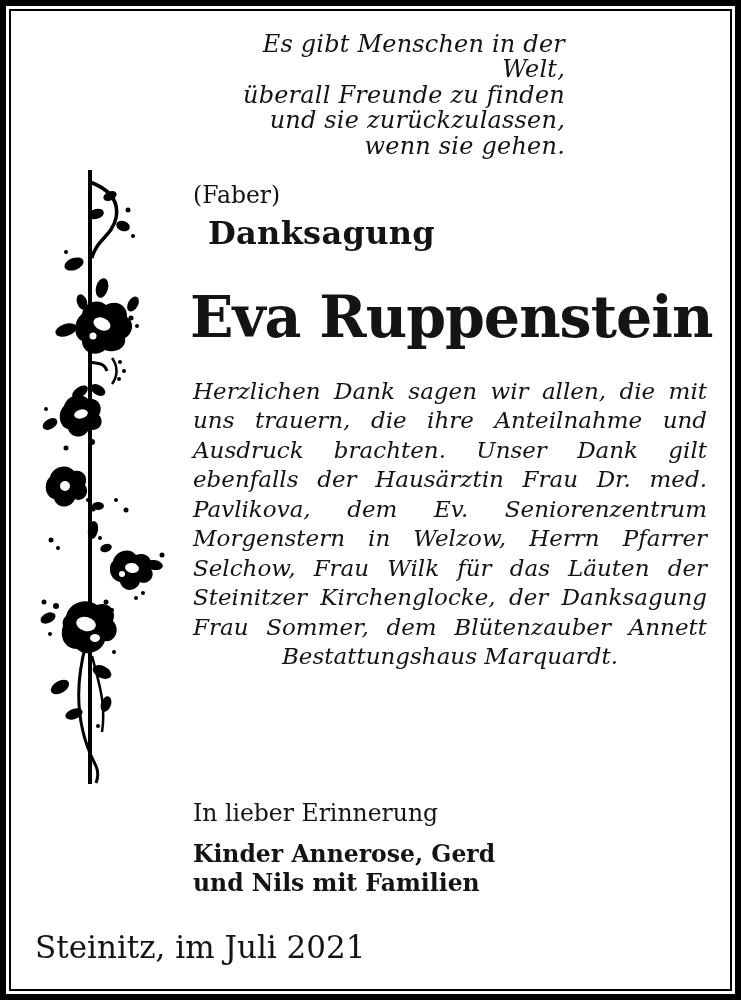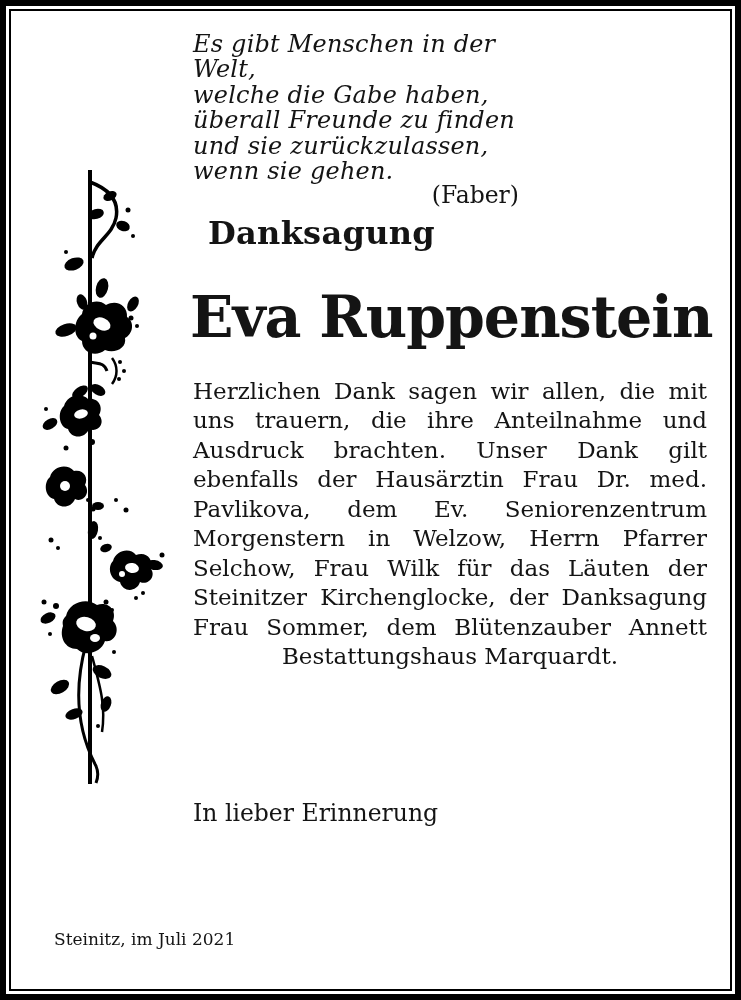--- a/index.html
+++ b/index.html
@@ -5,32 +5,32 @@
   html,body{margin:0;padding:0;background:#888;}
   .page{
     position:relative;width:741px;height:1000px;background:#ffffff;
     overflow:hidden;font-family:"DejaVu Serif","Liberation Serif",serif;
     color:#141414;margin:0 auto;
   }
   .frame-outer{position:absolute;inset:0;border:6px solid #000;pointer-events:none;}
   .frame-inner{position:absolute;inset:9px;border:2px solid #000;pointer-events:none;}
   .ornament{position:absolute;left:36px;top:166px;width:130px;height:622px;}
   .quote{position:absolute;left:193px;top:32px;width:372px;
-         font-style:italic;font-size:24px;line-height:25.4px;letter-spacing:.2px;}
+         font-style:italic;font-size:24px;line-height:25.4px;letter-spacing:.2px;text-align:right;}
   .attribution{position:absolute;left:193px;top:181px;width:368px;box-sizing:border-box;
-         text-align:right;padding-right:42px;font-size:23.5px;}
+         padding-right:42px;font-size:23.5px;}
   .heading{position:absolute;left:192px;top:214px;font-weight:bold;font-size:32px;letter-spacing:.3px;margin-left:16px;}
   .deceased{position:absolute;left:190px;top:283px;font-weight:bold;font-size:57px;
          letter-spacing:-1px;white-space:nowrap;}
-  .bodytext{position:absolute;left:193px;top:377px;width:514px;font-size:23px;line-height:29.45px;}
+  .bodytext{position:absolute;left:193px;top:377px;width:514px;font-size:23px;line-height:29.45px;font-style:italic;}
   .bodytext .jline{text-align:justify;text-align-last:justify;}
   .bodytext .lastline{text-align:center;}
   .closing{position:absolute;left:193px;top:799px;font-size:23.5px;}
   .mourners{position:absolute;left:193px;top:840px;font-weight:bold;font-size:23.5px;line-height:29px;}
-  .placedate{position:absolute;left:35px;top:929px;font-size:17px;margin-left:19px;}
+  .placedate{position:absolute;left:35px;top:929px;font-size:31px;}
 </style>
 </head>
 <body>
 
 <div class="page">
   <div class="frame-outer"></div>
   <div class="frame-inner"></div>
 
   <svg class="ornament" viewBox="0 0 130 622" xmlns="http://www.w3.org/2000/svg" aria-hidden="true">
     <g fill="#000" stroke="none">
@@ -109,21 +109,20 @@
       <path d="M50,478 C38,522 40,562 60,600 C63,607 62,612 60,617" fill="none" stroke="#000" stroke-width="3"></path>
       <path d="M56,490 C64,520 70,540 66,566" fill="none" stroke="#000" stroke-width="2.5"></path>
       <ellipse cx="38" cy="548" rx="9" ry="5" transform="rotate(-20 38 548)"></ellipse>
       <ellipse cx="70" cy="538" rx="5" ry="8" transform="rotate(20 70 538)"></ellipse>
       <circle cx="62" cy="560" r="2"></circle>
     </g>
   </svg>
 
   <div class="quote">
     <div>Es gibt Menschen in der Welt,</div>
-    <div>welche die Gabe haben,</div>
     <div>überall Freunde zu finden</div>
     <div>und sie zurückzulassen,</div>
     <div>wenn sie gehen.</div>
   </div>
   <div class="attribution">(Faber)</div>
 
   <div class="heading">Danksagung</div>
   <div class="deceased">Eva Ruppenstein</div>
 
   <div class="bodytext">
@@ -134,15 +133,17 @@
     <div class="jline">Pavlikova, dem Ev. Seniorenzentrum</div>
     <div class="jline">Morgenstern in Welzow, Herrn Pfarrer</div>
     <div class="jline">Selchow, Frau Wilk für das Läuten der</div>
     <div class="jline">Steinitzer Kirchenglocke, der Danksagung</div>
     <div class="jline">Frau Sommer, dem Blütenzauber Annett</div>
     <div class="lastline">Bestattungshaus Marquardt.</div>
   </div>
 
   <div class="closing">In lieber Erinnerung</div>
   <div class="mourners">
+    <div>Kinder Annerose, Gerd</div>
+    <div>und Nils mit Familien</div>
   </div>
   <div class="placedate">Steinitz, im Juli 2021</div>
 </div>
 
 </body></html>

